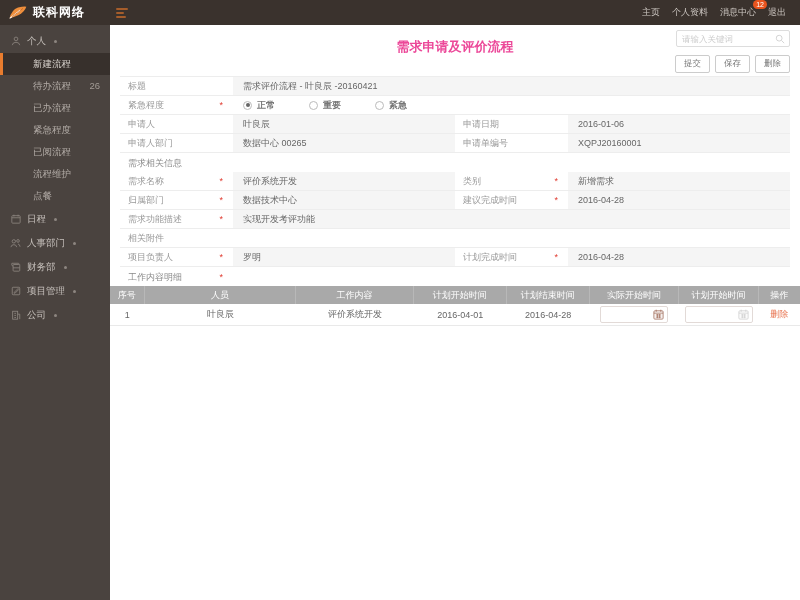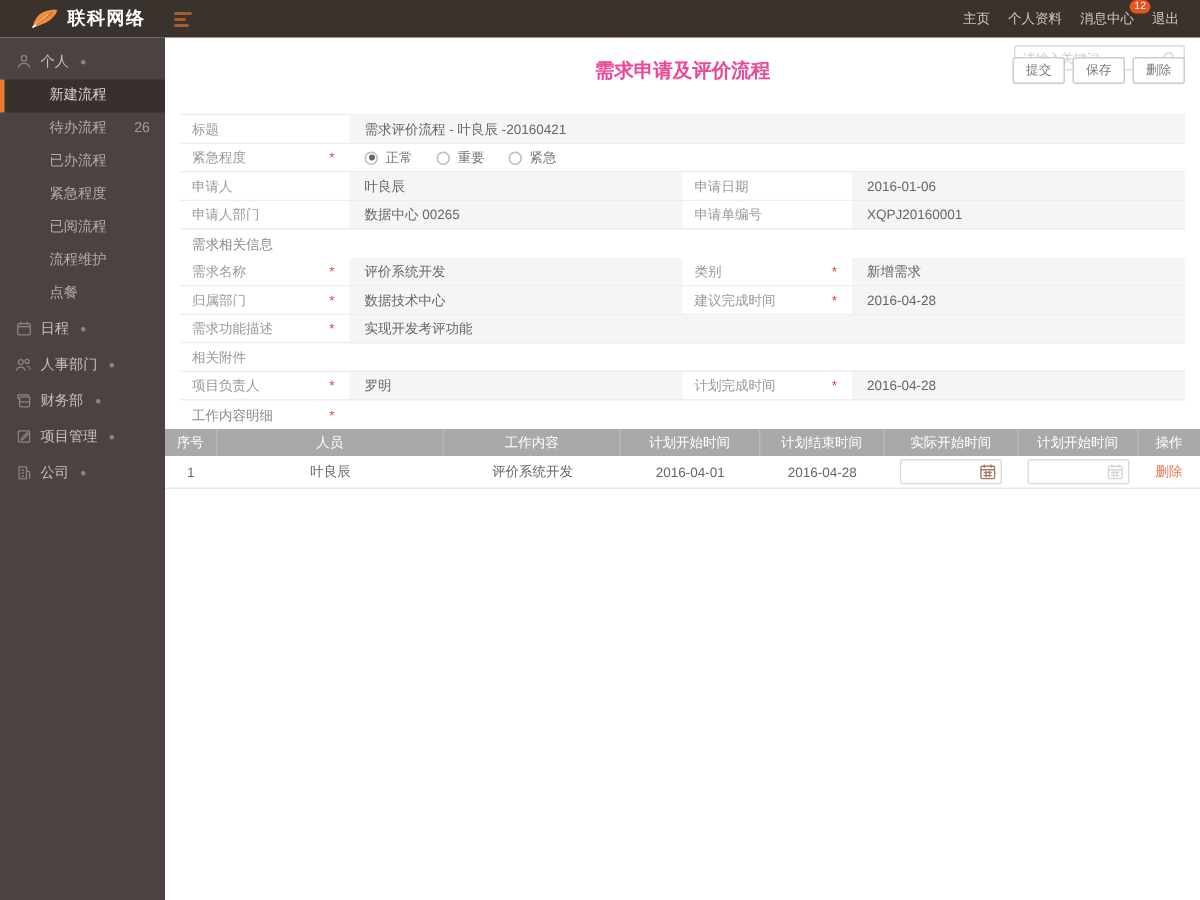--- a/index.html
+++ b/index.html
@@ -2,21 +2,21 @@
 <html><head>
 <meta charset="utf-8">
 <style>
   * { margin:0; padding:0; box-sizing:border-box; }
   html,body { width:800px; height:600px; overflow:hidden; background:#fff;
     font-family:"Liberation Sans","DejaVu Sans",sans-serif; }
 
   
   .topbar { position:absolute; top:0; left:0; width:800px; height:25px;
     background:#3a322d; display:flex; align-items:center; z-index:5; }
-  .brand-area { width:110px; display:flex; align-items:center; gap:5px; padding-left:20px; }
+  .brand-area { width:110px; display:flex; align-items:center; gap:5px; padding-left:8px; }
   .brand-text { color:#fff; font-weight:bold; font-size:12px; letter-spacing:1px; white-space:nowrap; }
   .hamburger { margin-left:6px; display:inline-flex; flex-direction:column; gap:2px; cursor:pointer; }
   .hamburger i { display:block; height:2px; background:#a55d2b; border-radius:1px; }
   .hamburger i:nth-child(1){ width:12px; }
   .hamburger i:nth-child(2){ width:8px; }
   .hamburger i:nth-child(3){ width:10px; }
   .topnav { margin-left:auto; display:flex; align-items:center; gap:12px; padding-right:14px; }
   .topnav a { color:#cdc7c2; font-size:9px; text-decoration:none; cursor:pointer; position:relative; }
   .badge { position:absolute; top:-6px; right:-11px; background:#e8541e; color:#fff;
     font-size:7px; line-height:9px; padding:0 3px; border-radius:5px; }
@@ -36,36 +36,36 @@
   
   .main { position:absolute; top:25px; left:110px; width:690px; height:575px; background:#fff; }
   .page-header { position:relative; height:51px; }
   .page-title { font-size:13px; font-weight:bold; color:#ec4899; text-align:center; padding-top:13px; }
   .search-box { position:absolute; top:5px; right:10px; width:114px; height:17px;
     border:1px solid #ddd; border-radius:2px; background:#fff; display:flex; align-items:center; }
   .search-box input { border:none; outline:none; flex:1; min-width:0; font-size:8.5px;
     padding-left:5px; color:#666; background:transparent; font-family:inherit; }
   .search-box input::placeholder { color:#ccc; }
   .search-icon { color:#ccc; display:inline-flex; padding-right:4px; cursor:pointer; }
-  .action-buttons { position:absolute; top:13px; right:10px; display:flex; gap:5px;font-family:Liberation Mono, monospace; }
+  .action-buttons { position:absolute; top:30px; right:10px; display:flex; gap:5px;font-family:Liberation Mono, monospace; }
   .action-buttons button { font-size:8.5px; color:#777; background:#fff; border:1px solid #ccc;
     border-radius:2px; padding:2px 8px; cursor:pointer; font-family:inherit; }
 
   
   .form { margin:0 10px; border-top:1px solid #ededed; }
   .frow { display:flex; height:19px; line-height:18px; border-bottom:1px solid #ededed;
     font-size:9px; align-items:flex-end; }
   .flabel { width:113px; flex:0 0 113px; color:#999; padding-left:8px; display:flex; background:#fff; }
   .flabel .req { margin-left:auto; margin-right:10px; color:#e03a2f; }
   .fvalue { flex:1 1 0; background:#f5f5f5; color:#666; padding-left:10px; overflow:hidden;
     white-space:nowrap; }
   .fvalue.white { background:#fff; }
   .section-row { border-bottom:none; }
   .section-row .flabel { color:#8a8a8a; }
-  .radios { display:flex; align-items:center; gap:16px; }
+  .radios { display:flex; align-items:center; gap:34px;font-weight:bold; }
   .radio { display:inline-flex; align-items:center; gap:5px; color:#777; cursor:pointer; }
   .rb { width:9px; height:9px; border:1px solid #bbb; border-radius:50%; background:#fff;
     display:inline-flex; align-items:center; justify-content:center; }
   .rb.checked::after { content:""; width:4px; height:4px; border-radius:50%; background:#666; }
 
   
   .ttable { margin-top:0; font-size:9px; }
   .thead { display:flex; height:18px; line-height:18px; background:#a9a9a9; color:#fff; text-align:center; }
   .trow { display:flex; height:22px; align-items:center; text-align:center; color:#666;
     border-bottom:1px solid #e9e9e9; }

